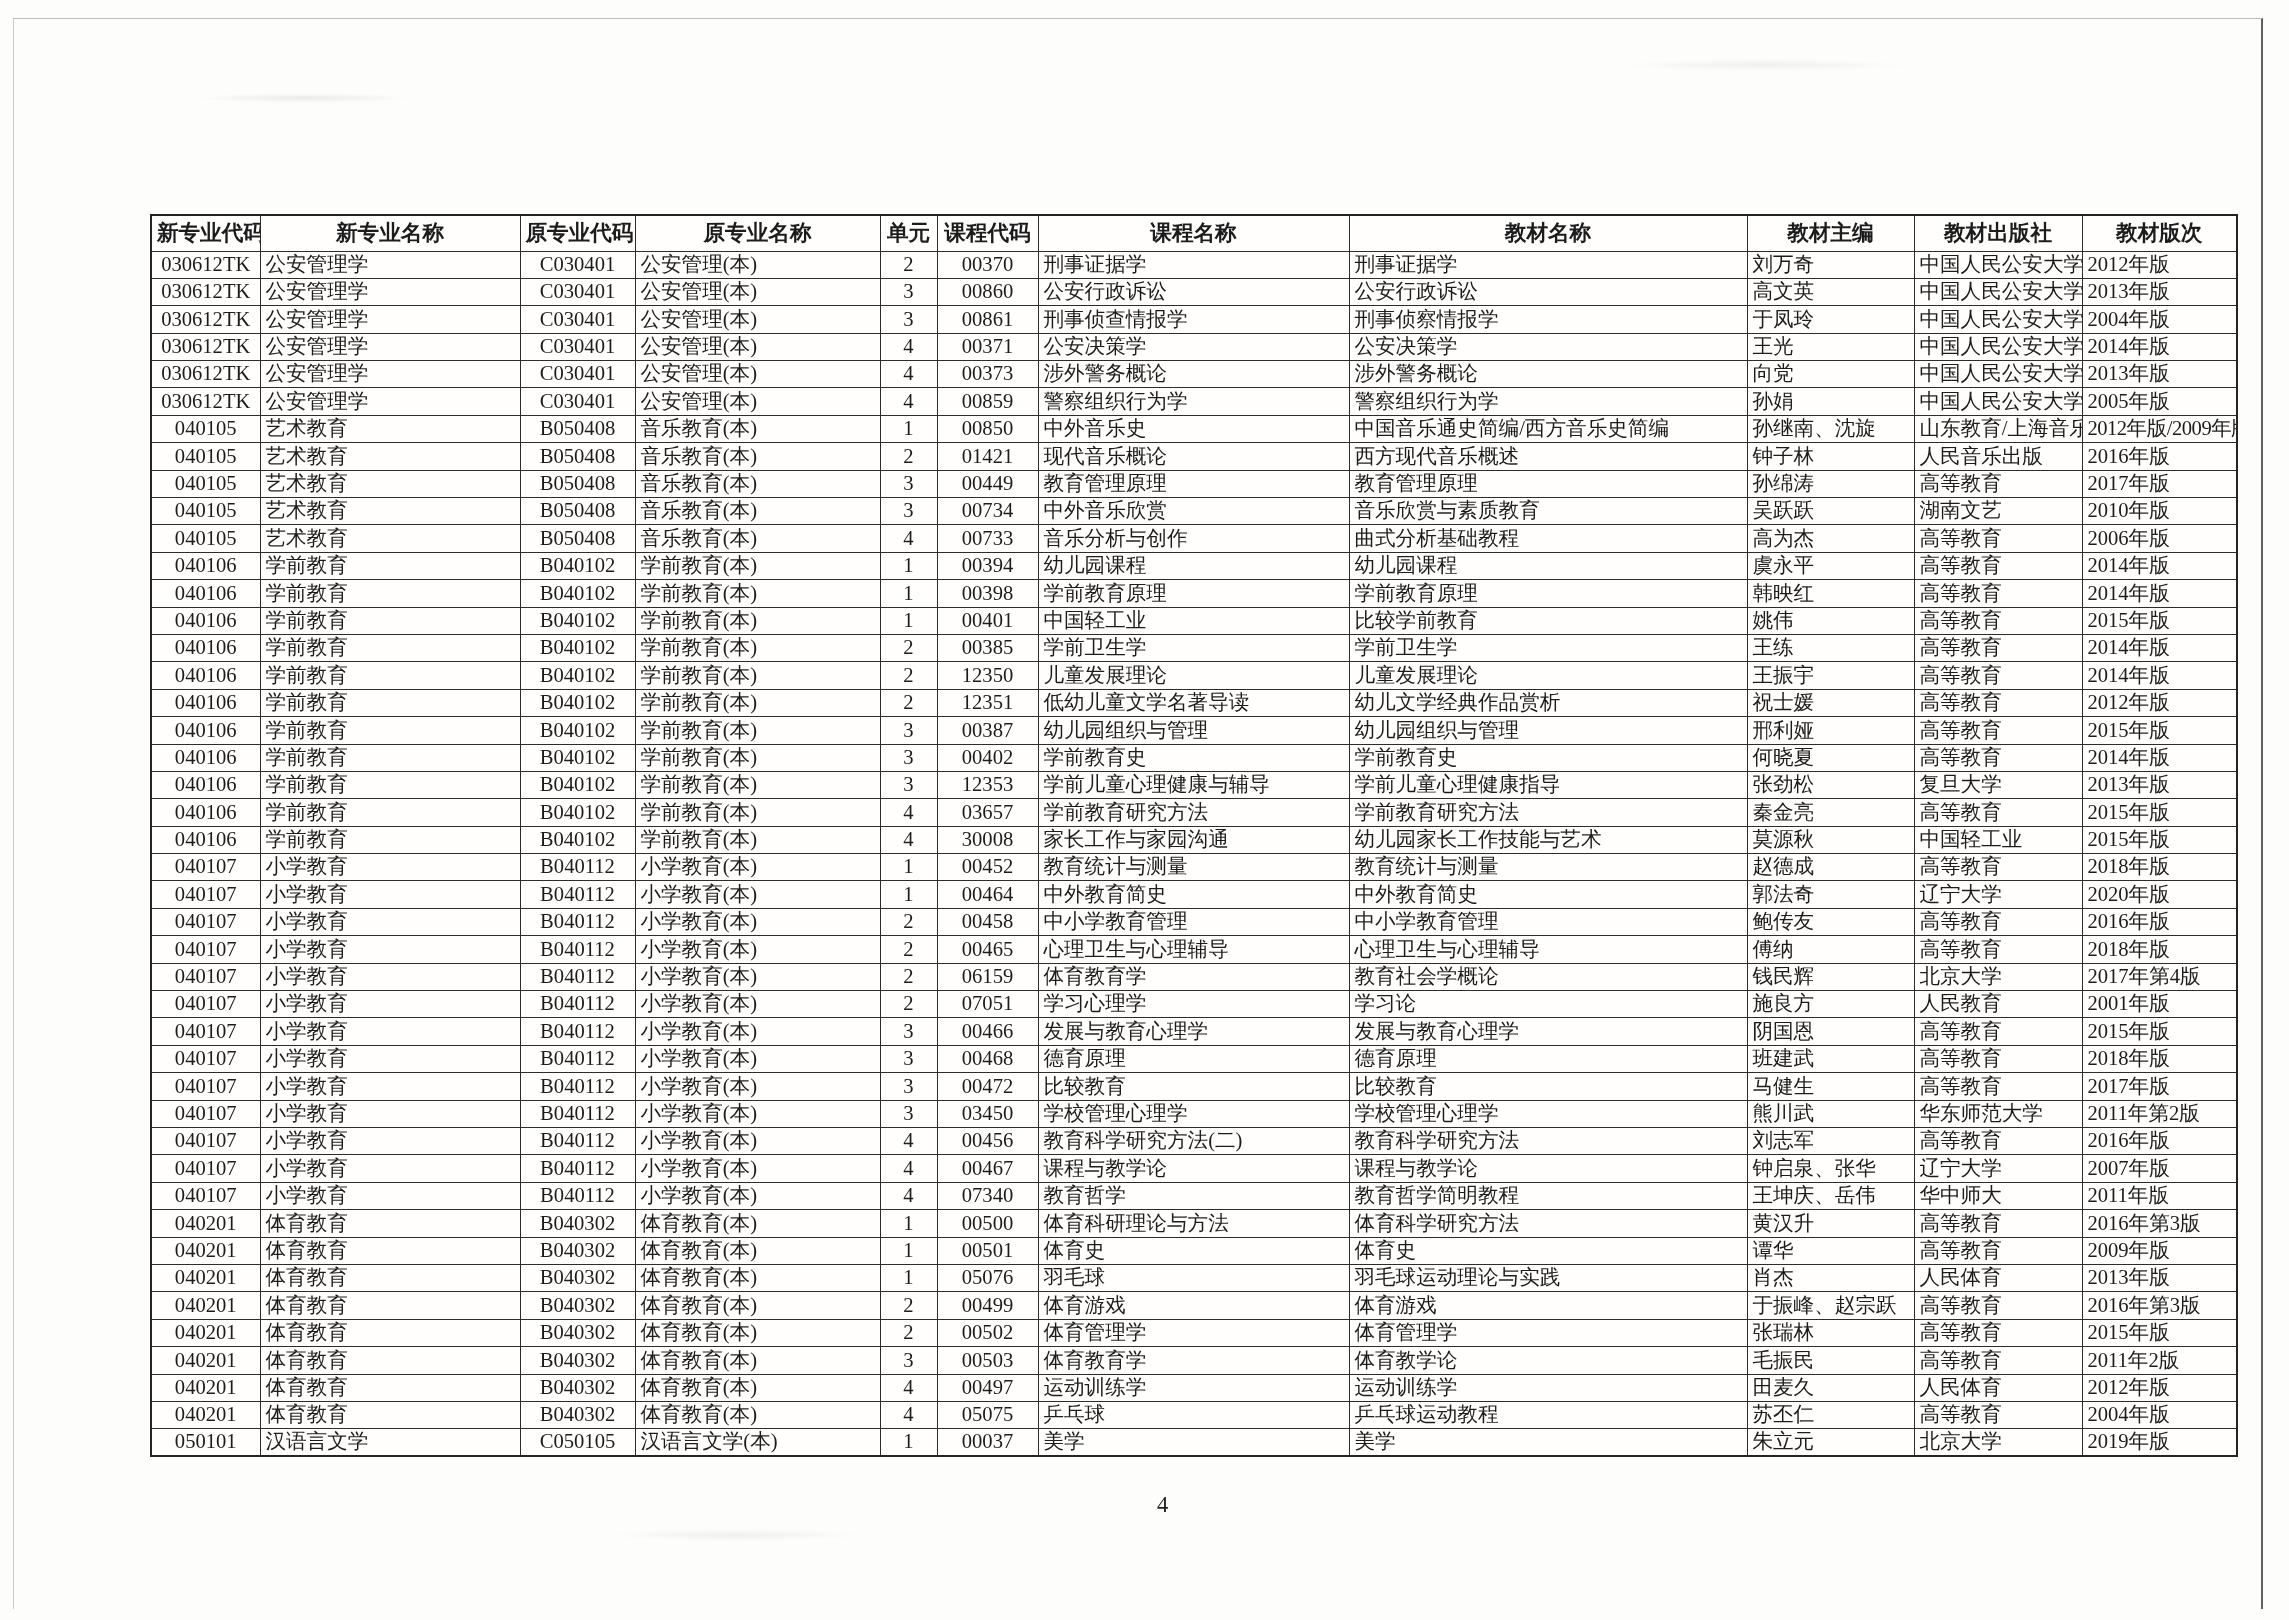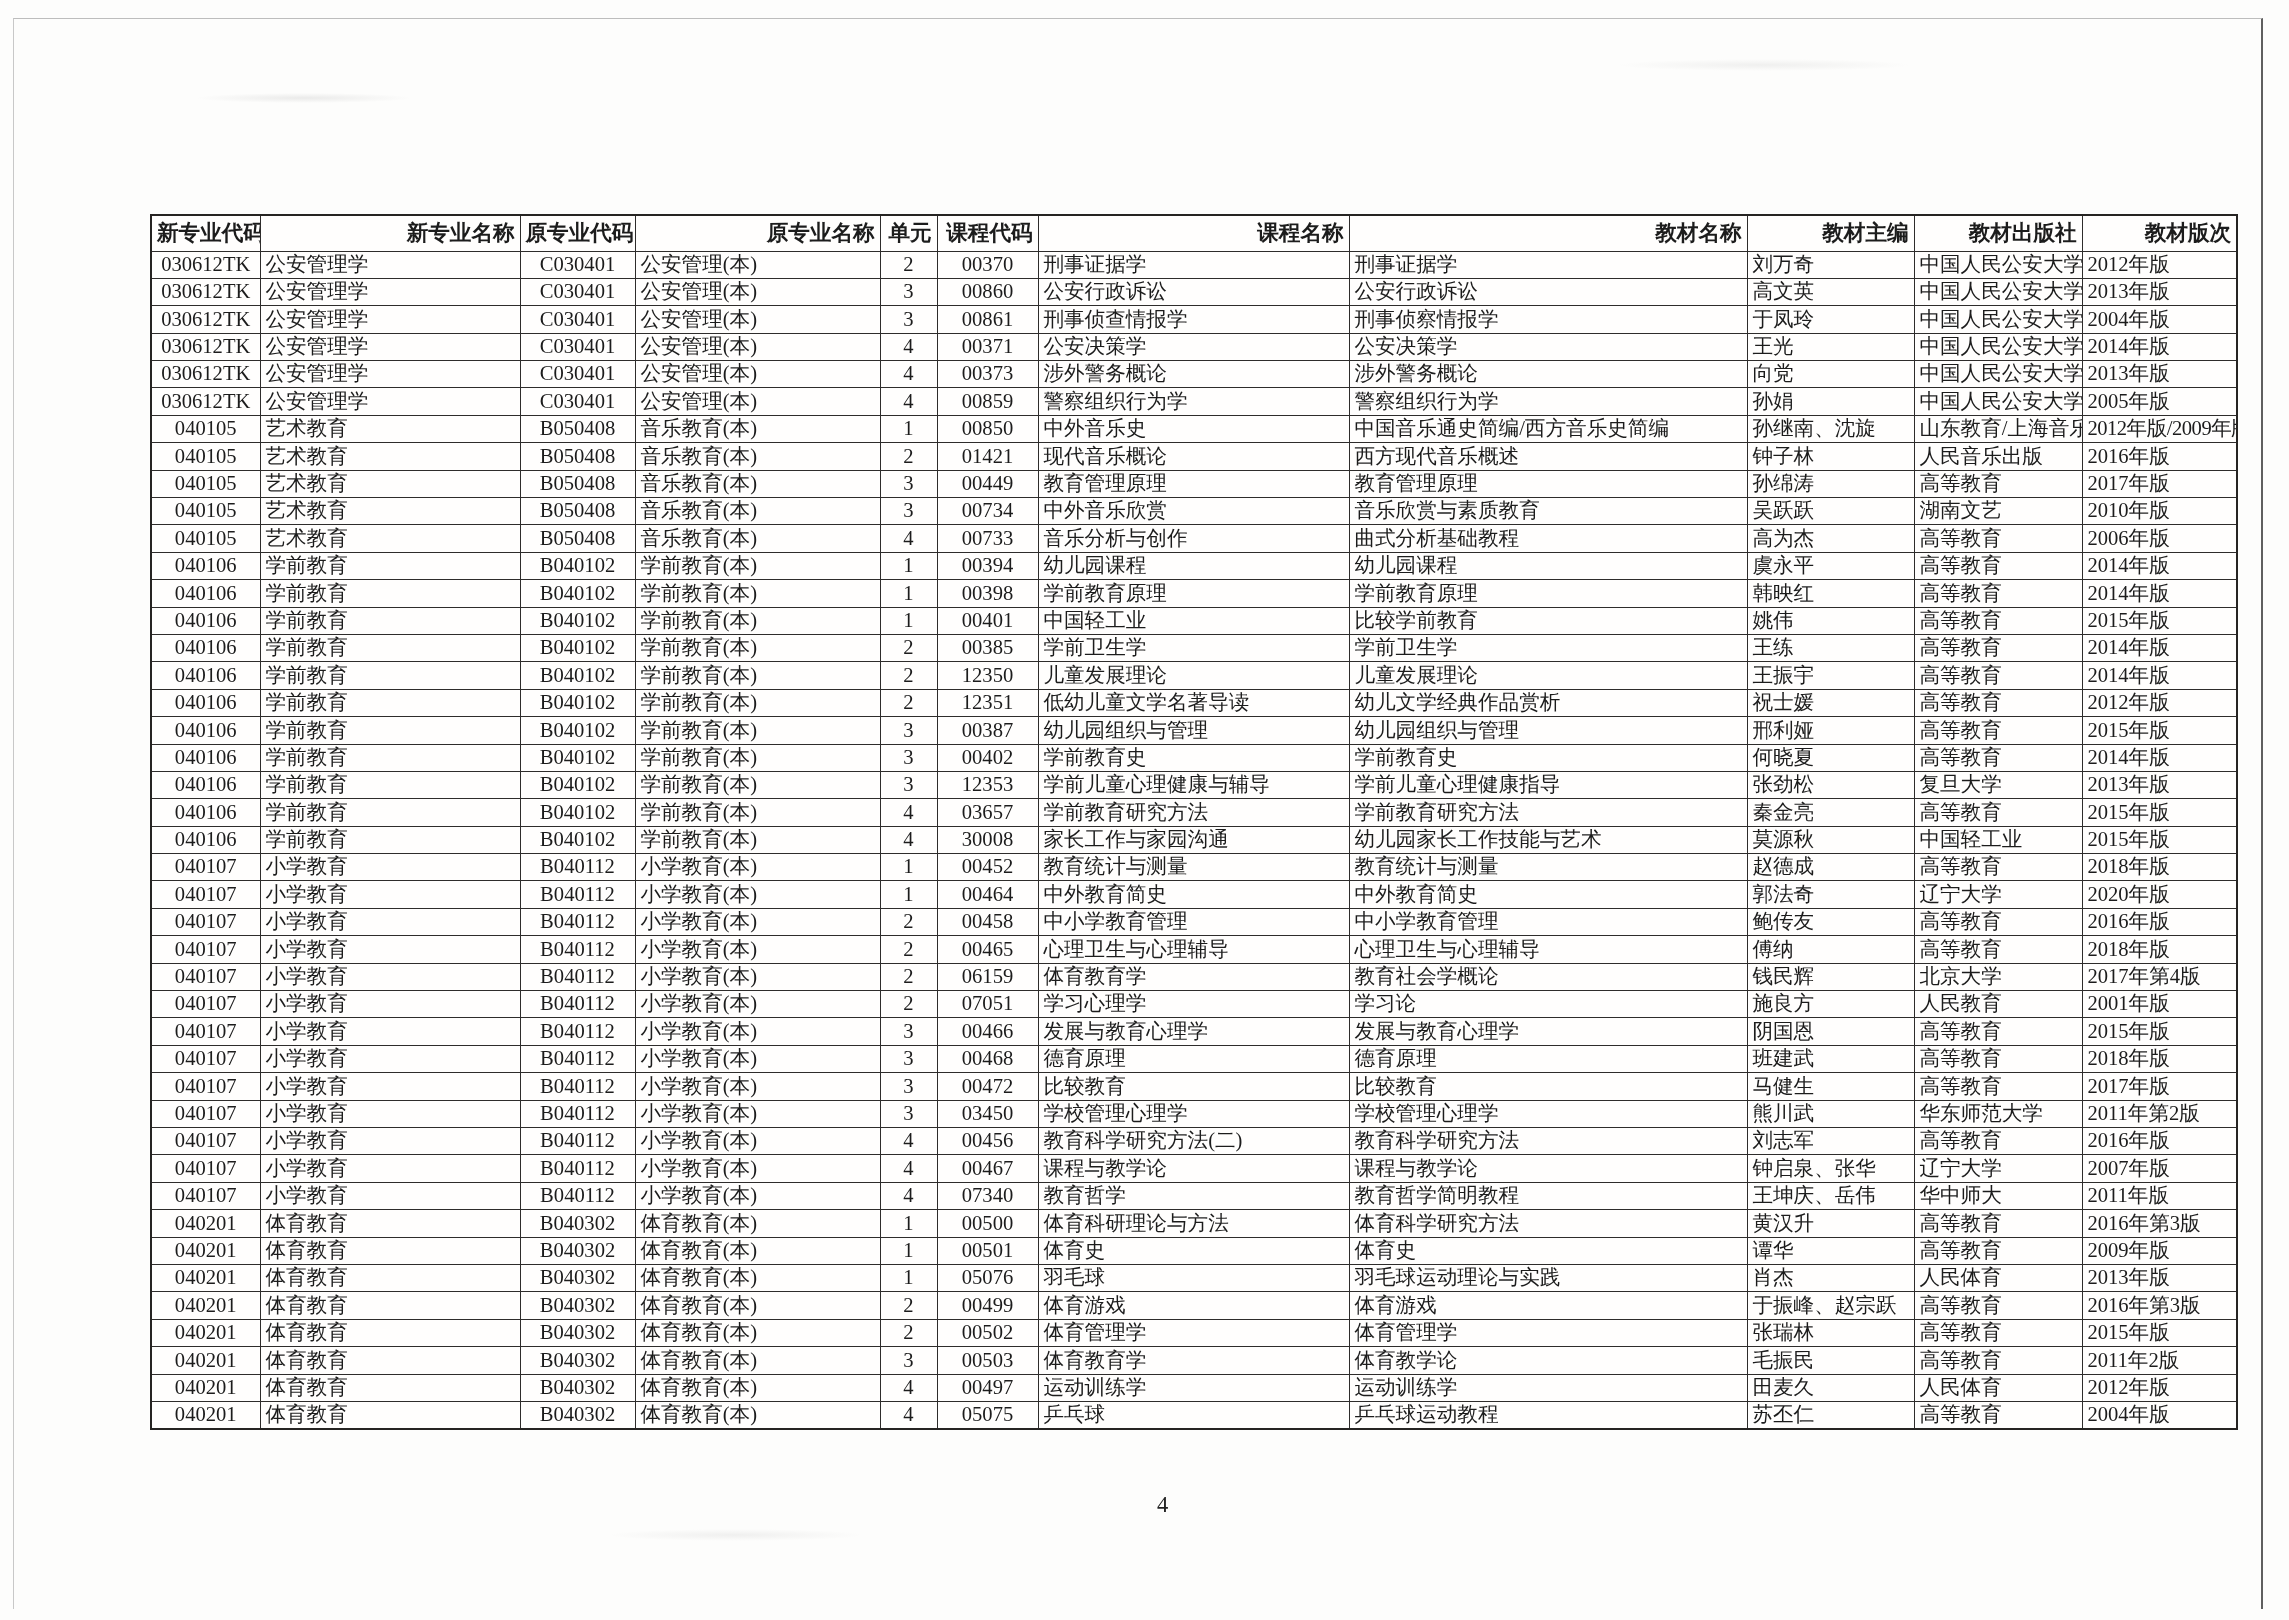--- a/index.html
+++ b/index.html
@@ -37,21 +37,21 @@
     height:27.4px;
     line-height:1.05;
     font-size:20.6px;
     font-weight:normal;
     white-space:nowrap;
     overflow:hidden;
     box-sizing:border-box;
   }
   table.course-table{border:2.5px solid #262422;}
   table.course-table thead th{
-    height:36px;font-weight:bold;text-align:right;font-size:21.6px;
+    height:36px;font-weight:bold;text-align:center;font-size:21.6px;
   }
   td.ac{text-align:center;}
   td.al{text-align:left;}
   td.pub{font-size:18.6px;}
   td.ver{font-size:19.6px;text-align:left;}
   td.tiny{font-size:15.7px;letter-spacing:-0.5px;padding:0 1px;}
 
   .page-number{
     position:absolute;left:1157px;top:1492px;
     font-size:22.5px;color:#222;
@@ -647,17 +647,30 @@
         <td class="ac">B040302</td>
         <td class="al">体育教育(本)</td>
         <td class="ac">4</td>
         <td class="ac">05075</td>
         <td class="al">乒乓球</td>
         <td class="al">乒乓球运动教程</td>
         <td class="al">苏丕仁</td>
         <td class="al pub">高等教育</td>
         <td class="ver">2004年版</td>
       </tr>
+      <tr>
+        <td class="ac">050101</td>
+        <td class="al">汉语言文学</td>
+        <td class="ac">C050105</td>
+        <td class="al">汉语言文学(本)</td>
+        <td class="ac">1</td>
+        <td class="ac">00037</td>
+        <td class="al">美学</td>
+        <td class="al">美学</td>
+        <td class="al">朱立元</td>
+        <td class="al pub">北京大学</td>
+        <td class="ver">2019年版</td>
+      </tr>
     </tbody>
 </table>
 
 <div class="page-number">4</div>
 
 
 </body></html>

